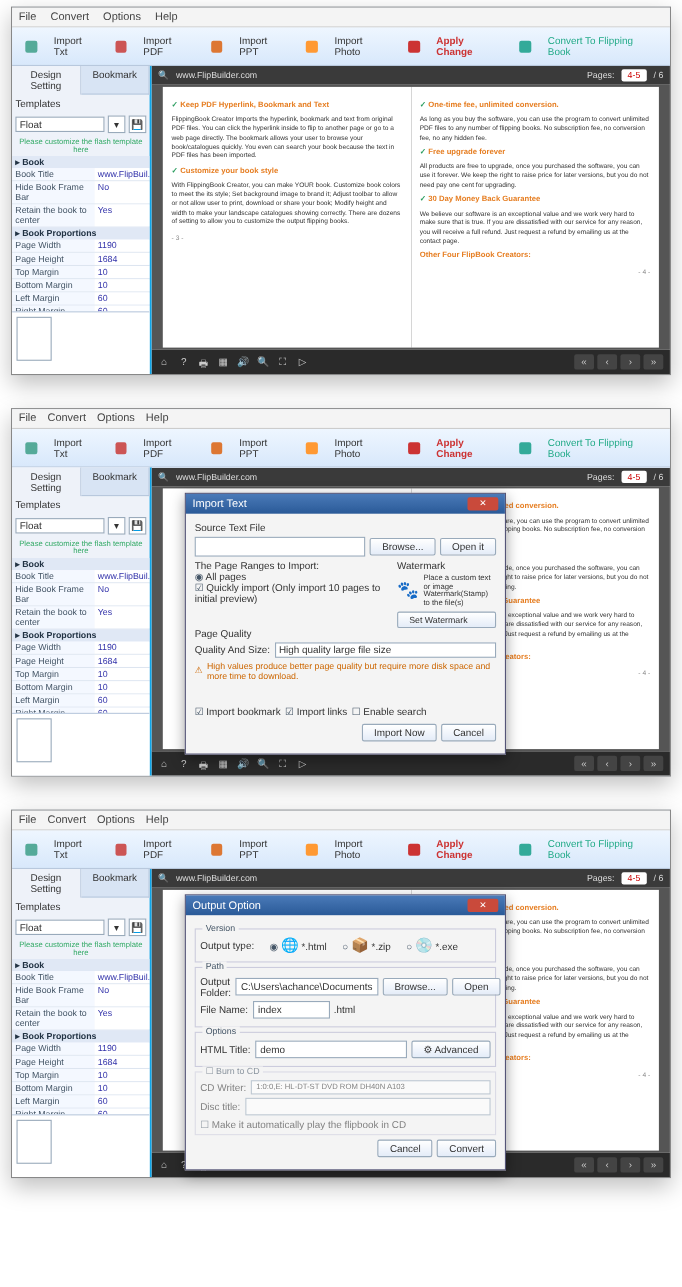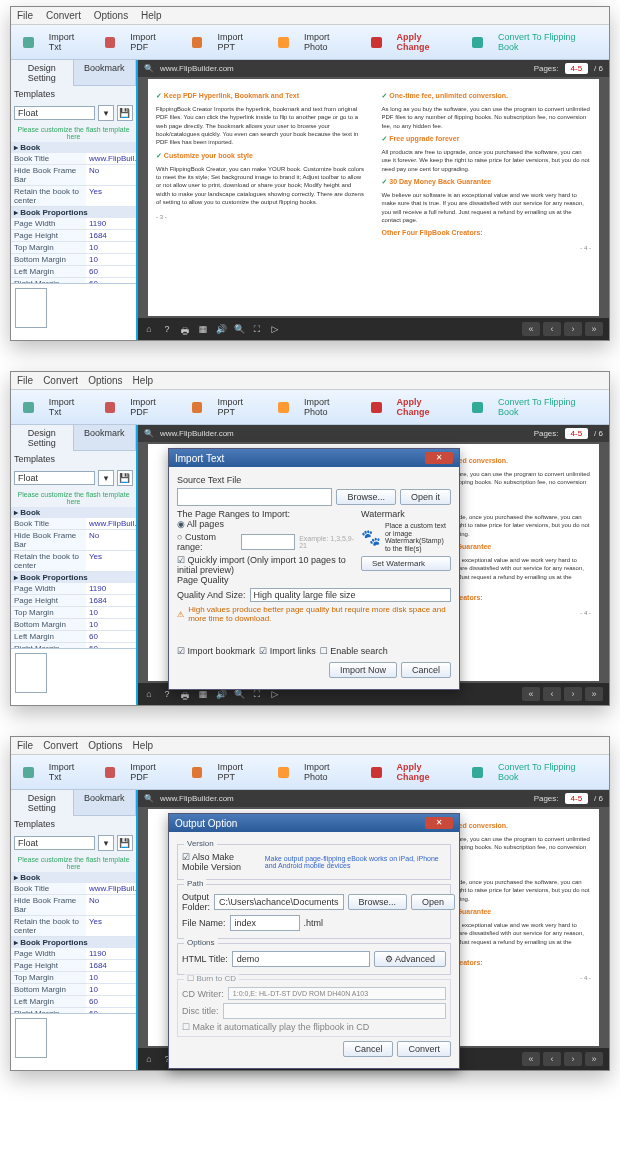--- a/index.html
+++ b/index.html
@@ -311,25 +311,20 @@
             <div>Source Text File</div>
             <div class="fld">
                 <div class="inp" style="flex:1;height:12px"></div>
                 <div class="btn">Browse...</div>
                 <div class="btn">Open it</div>
               </div>
             <div style="display:flex;gap:6px">
               <div style="flex:1">
                 <div>The Page Ranges to Import:</div>
                 <div class="radio on">All pages</div>
-                <div class="fld">
-                    <span class="radio">Custom range:</span>
-                    <div class="inp" style="width:50px;height:10px"></div>
-                    <span style="color:#aaa;font-size:7px">Example: 1,3,5,9-21</span>
-                  </div>
                 <div class="chk on">Quickly import (Only import 10 pages to  initial  preview)</div>
               </div>
               <div style="width:90px">
                 <div>Watermark</div>
                 <div class="fld">
                     <span style="font-size:16px">🐾</span>
                     <span style="font-size:7px;line-height:1.1">Place a custom text or image Watermark(Stamp) to the file(s)</span>
                   </div>
                 <div class="btn" style="font-size:8px">Set Watermark</div>
               </div>
@@ -484,24 +479,26 @@
         </div>
 
         <div class="dialog" style="left:30px;top:6px;width:290px">
           <div class="dlgtitle">
               <span>Output Option</span>
               <span class="x">✕</span>
             </div>
           <div class="dlgbody">
             <div class="grp">
                 <span class="gl">Version</span>
-              <div class="fld">
-                  <span class="chk on">Also Make Mobile Version</span>
-                  <span style="color:#36c;font-size:7px">Make output page-flipping eBook works on iPad, iPhone and Android mobile devices</span>
-                </div>
+              <div class="fld" style="gap:14px">
+                  <span>Output type:</span>
+                <span class="radio on"><span style="font-size:13px">🌐</span> <span>*.html</span></span>
+                <span class="radio"><span style="font-size:13px">📦</span> <span>*.zip</span></span>
+                <span class="radio"><span style="font-size:13px">💿</span> <span>*.exe</span></span>
+              </div>
             </div>
             <div class="grp">
                 <span class="gl">Path</span>
               <div class="fld">
                   <span>Output Folder:</span>
                   <div class="inp" style="flex:1">C:\Users\achance\Documents</div>
                   <div class="btn">Browse...</div>
                   <div class="btn">Open</div>
                 </div>
               <div class="fld">

